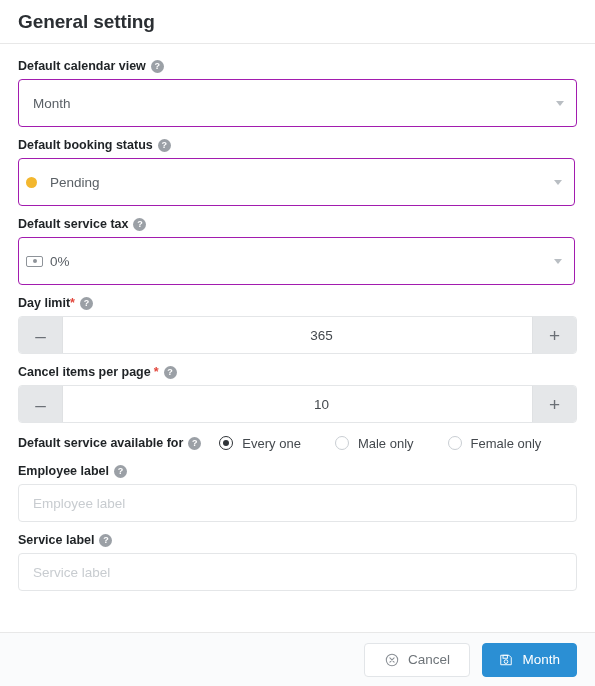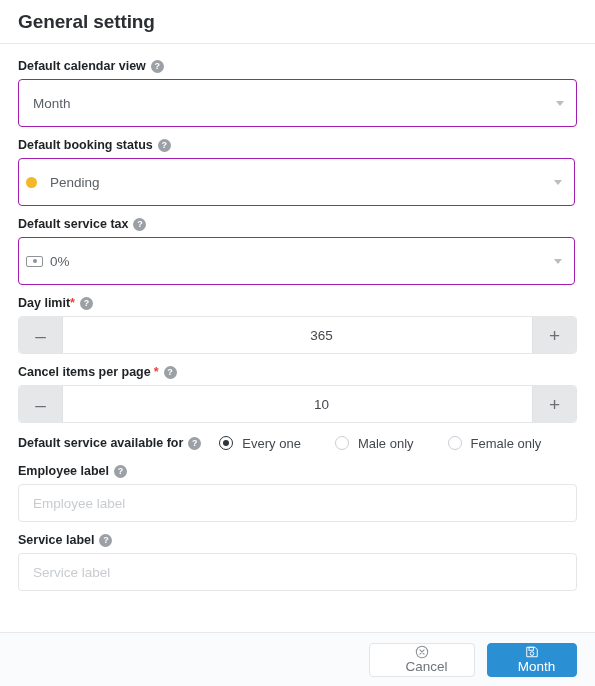--- a/index.html
+++ b/index.html
@@ -231,21 +231,20 @@
   .btn {
     height: 34px;
     border-radius: 4px;
     display: inline-flex;
     align-items: center;
     justify-content: center;
     font-size: 13.5px;
     font-family: "Liberation Sans", sans-serif;
     cursor: pointer;
     padding: 0 16px;
-    flex-direction: column;
   }
   .btn-cancel {
     background: #ffffff;
     border: 1px solid #e2e5e8;
     color: #6e7479;
     margin-right: 12px;
     min-width: 106px;
   }
   .btn-save {
     background: #2b8fd4;

